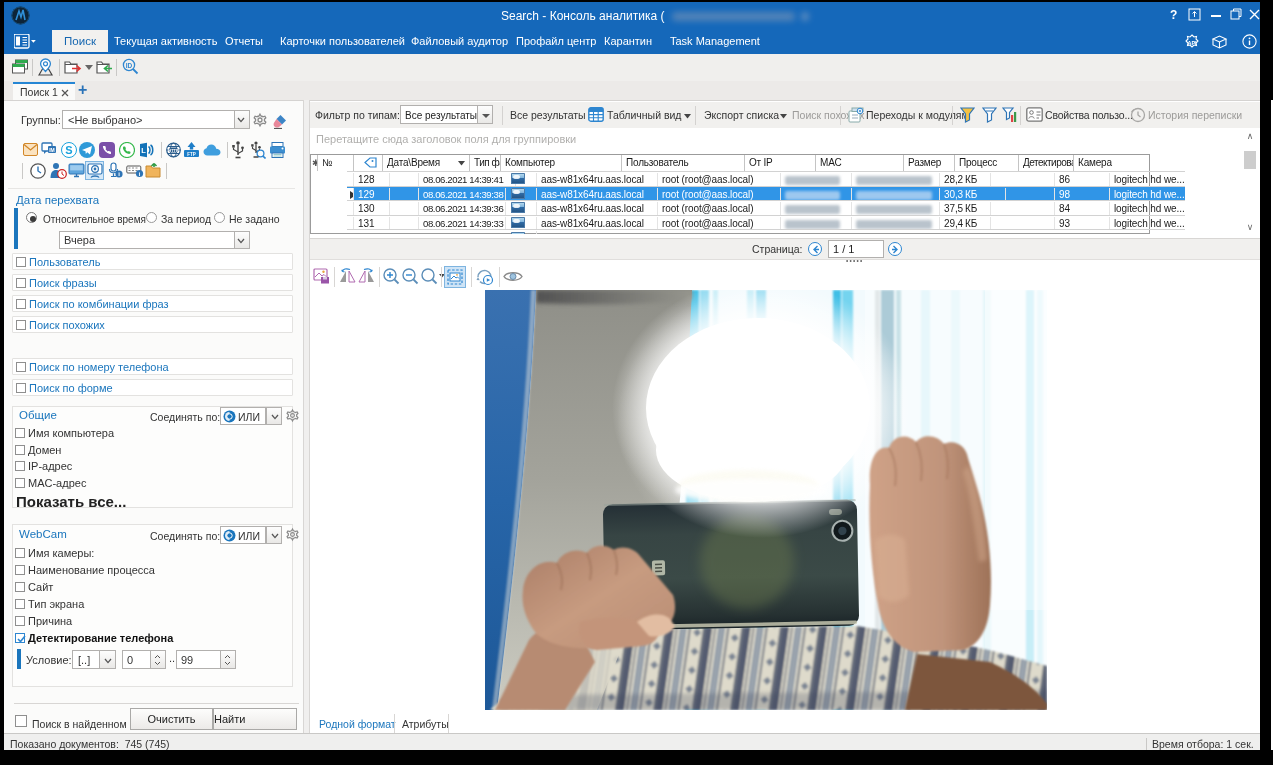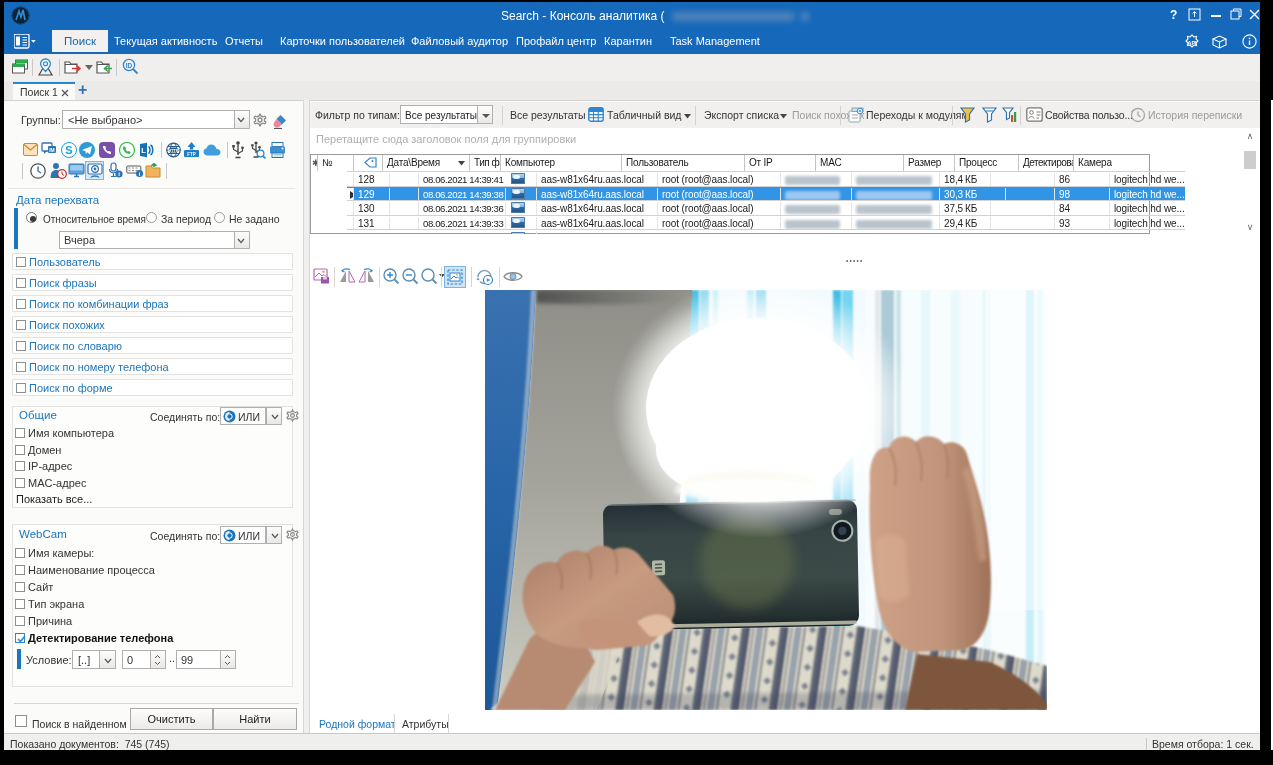--- a/index.html
+++ b/index.html
@@ -335,24 +335,20 @@
           <span class="lbl">Поиск по комбинации фраз</span>
         </div>
   <div class="fieldbox" style="top:173px">
           <span class="cb"></span>
           <span class="lbl">Поиск фразы</span>
         </div>
   <div class="fieldbox" style="top:215px">
           <span class="cb"></span>
           <span class="lbl">Поиск похожих</span>
         </div>
-  <div class="fieldbox" style="top:236px">
-          <span class="cb"></span>
-          <span class="lbl">Поиск по словарю</span>
-        </div>
   <div class="fieldbox" style="top:257px">
           <span class="cb"></span>
           <span class="lbl">Поиск по номеру телефона</span>
         </div>
   <div class="fieldbox" style="top:278px">
           <span class="cb"></span>
           <span class="lbl">Поиск по форме</span>
         </div>
 
   <div class="sbox" style="top:305px;height:102px;"></div>
@@ -384,21 +380,21 @@
           <span>Домен</span>
         </div>
   <div class="cbrow" style="left:11px;top:360px">
           <span class="cb"></span>
           <span>IP-адрес</span>
         </div>
   <div class="cbrow" style="left:11px;top:377px">
           <span class="cb"></span>
           <span>MAC-адрес</span>
         </div>
-  <div class="abs" style="left:12px;top:392px;font-size:11px;color:#222;font-weight:normal;text-align:right;">Показать все...</div>
+  <div class="abs" style="left:12px;top:392px;font-size:15px;color:#222;font-weight:bold;text-align:right;">Показать все...</div>
 
   <div class="sbox" style="top:423px;height:163px;"></div>
   <div class="abs blue" style="left:15px;top:427px;font-size:11.5px;">WebCam</div>
   <div class="abs" style="left:146px;top:429px;font-size:10.5px;color:#333">Соединять по:</div>
   <div class="combo" style="left:216px;top:425px;width:46px;height:18px;">
           <svg class="abs" style="left:2px;top:2px" width="13" height="13" viewBox="0 0 13 13">
             <circle cx="6.5" cy="6.5" r="6" fill="#1b76bd"></circle>
             <path d="M6.5 2 A4.5 4.5 0 0 0 6.5 11 Z" fill="#fff" opacity="0.85"></path>
             <circle cx="6.5" cy="6.5" r="2.7" fill="#1b76bd" stroke="#fff" stroke-width="1"></circle>
           </svg>
@@ -465,21 +461,21 @@
           <svg class="abs" style="right:4px;top:3px" width="7" height="12" viewBox="0 0 7 12">
             <path d="M1 4 L3.5 1.5 L6 4" stroke="#555" fill="none"></path>
             <path d="M1 8 L3.5 10.5 L6 8" stroke="#555" fill="none"></path>
           </svg>
         </div>
 
   <div class="abs" style="left:10px;top:602px;width:285px;height:1px;background:#d8d6d4"></div>
   <div class="abs" style="left:11px;top:614px;width:12px;height:12px;border:1px solid #8f8f8f;background:#fff"></div>
   <div class="abs" style="left:28px;top:617px;font-size:10.5px;color:#333">Поиск в найденном</div>
   <div class="abs" style="left:126px;top:607px;width:83px;height:22px;background:linear-gradient(#fdfdfc,#eceae8);border:1px solid #aaa9a7;font-size:11px;color:#222;text-align:center;line-height:21px">Очистить</div>
-  <div class="abs" style="left:209px;top:607px;width:84px;height:22px;background:linear-gradient(#fdfdfc,#eceae8);border:1px solid #aaa9a7;font-size:11px;color:#222;text-align:center;line-height:21px">Найти</div>
+  <div class="abs" style="left:209px;top:607px;width:84px;height:22px;background:linear-gradient(#fdfdfc,#eceae8);border:1px solid #aaa9a7;font-size:11px;color:#222;text-align:left;line-height:21px">Найти</div>
 </div>
 <div class="vsplit"></div>
 <div id="rpanel">
   <div id="filterbar">
     <div class="fitem" style="left:5px">Фильтр по типам:</div>
     <div class="combo" style="left:90px;top:3px;width:78px;height:19px;font-size:10px">
             <span style="position:absolute;left:4px;top:4px">Все результаты</span>
           </div>
     <div class="combo" style="left:167px;top:3px;width:16px;height:19px;background:linear-gradient(#fdfdfd,#e9e8e6)">
             <svg class="abs" style="left:4px;top:7px" width="8" height="6" viewBox="0 0 8 6">
@@ -572,21 +568,21 @@
               <span class="thumb" style="left:4px;top:0"></span>
             </div>
       <div class="td" style="left:191px;width:120px">aas-w81x64ru.aas.local</div>
       <div class="td" style="left:312px;width:122px">root (root@aas.local)</div>
       <div class="td" style="left:435px;width:70px">
               <span class="blurcell" style="left:3px;width:55px"></span>
             </div>
       <div class="td" style="left:506px;width:87px">
               <span class="blurcell" style="left:3px;width:76px"></span>
             </div>
-      <div class="td" style="left:594px;width:50px">18,4 КБ</div>
+      <div class="td" style="left:594px;width:50px">28,2 КБ</div>
       <div class="td" style="left:645px;width:63px"></div>
       <div class="td" style="left:709px;width:54px">86</div>
       <div class="td" style="left:764px;width:74px;border-right:none">logitech hd we...</div>
     </div>
     <div class="tr" style="top:30.5px;background:#3095e7;color:#fff">
       <div class="td" style="left:0;width:7px;background:#fff"><svg style="margin-top:3px;margin-left:0" width="6" height="8" viewBox="0 0 6 8">
                 <path d="M0 0 L6 4 L0 8Z" fill="#333"></path>
               </svg></div>
             <div class="td" style="left:8px;width:35px">129</div>
             <div class="td" style="left:44px;width:28px"></div>
@@ -655,20 +651,30 @@
             </div>
     </div>
   </div>
 
   <div class="scroll" style="left:933px;top:28px;width:14px;height:105px">
     <div class="sarr" style="top:0">∧</div>
     <div class="abs" style="left:1px;top:22px;width:12px;height:18px;background:#cdcdcd"></div>
     <div class="sarr" style="top:91px">∨</div>
   </div>
 
+  <div id="pagebar">
+    <div class="fitem" style="left:442px;top:4px">Страница:</div>
+    <div class="pcirc" style="left:498px"><svg width="11" height="11" viewBox="0 0 11 11" style="margin-top:1px">
+              <path d="M7.5 2 L4 5.5 L7.5 9 M4 5.5 H9" stroke="#2e86d0" stroke-width="1.4" fill="none"></path>
+            </svg></div>
+    <div class="abs" style="left:518px;top:1px;width:56px;height:18px;background:#fff;border:1px solid #b2b0ae;font-size:11px;color:#222;padding:2px 0 0 4px">1 / 1</div>
+    <div class="pcirc" style="left:578px"><svg width="11" height="11" viewBox="0 0 11 11" style="margin-top:1px">
+              <path d="M3.5 2 L7 5.5 L3.5 9 M2 5.5 H7" stroke="#2e86d0" stroke-width="1.4" fill="none"></path>
+            </svg></div>
+  </div>
   <div class="abs" style="left:536px;top:156px;font-size:6.5px;color:#666;letter-spacing:1.2px">•••••</div>
 
   <div id="imgbar">
     <svg class="icon" style="left:3px;top:5px" width="17" height="16" viewBox="0 0 17 16">
             <rect x="1" y="1" width="13" height="11" rx="1" fill="#fff" stroke="#b06ab0" stroke-width="1.2"></rect>
             <path d="M2 9 L6 5 L9 8 L11 6.5 L13 8.5" stroke="#b06ab0" fill="none"></path>
             <circle cx="10.5" cy="3.8" r="1.2" fill="#e8a33d"></circle>
             <rect x="8" y="9" width="8" height="6.5" fill="#9a55a8"></rect>
             <rect x="10" y="9" width="4" height="2.5" fill="#d8c8e0"></rect>
           </svg>

